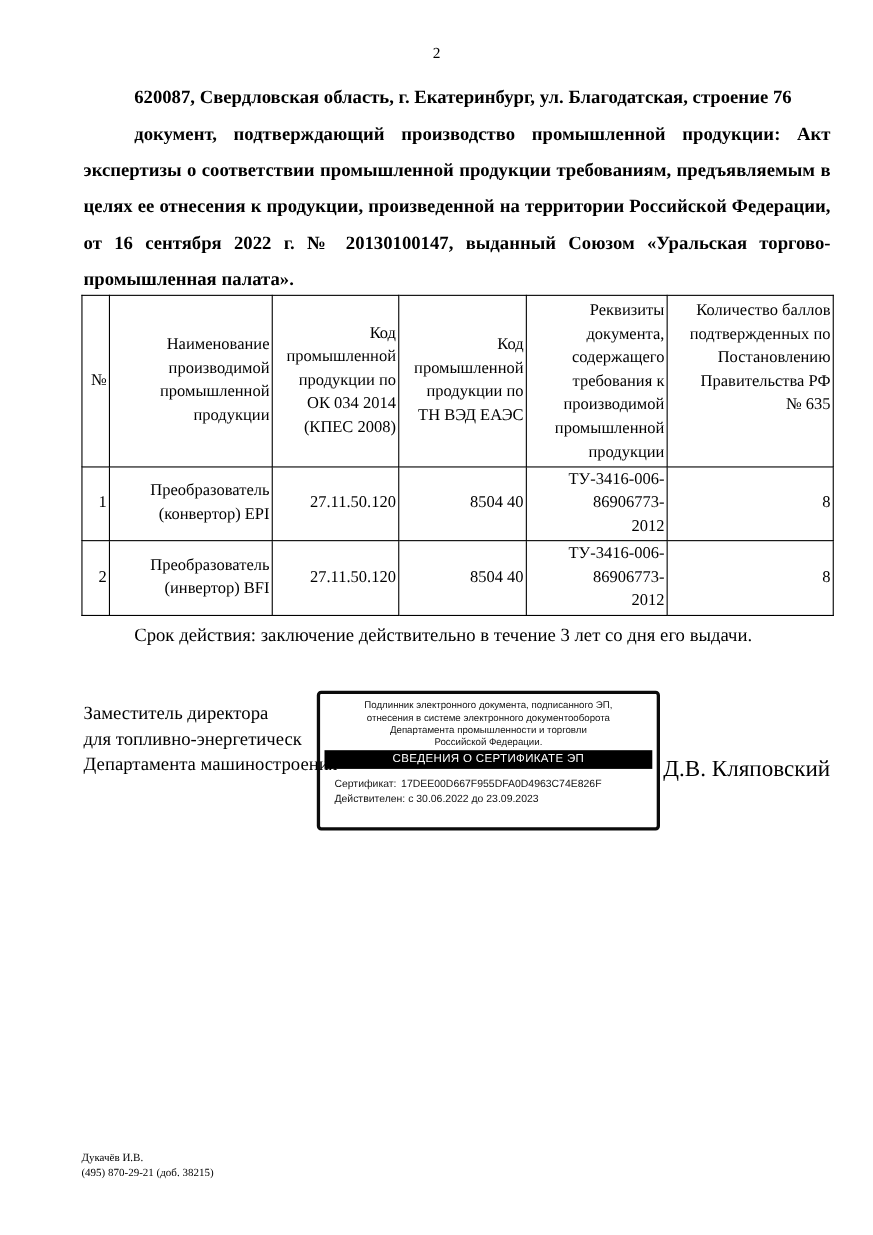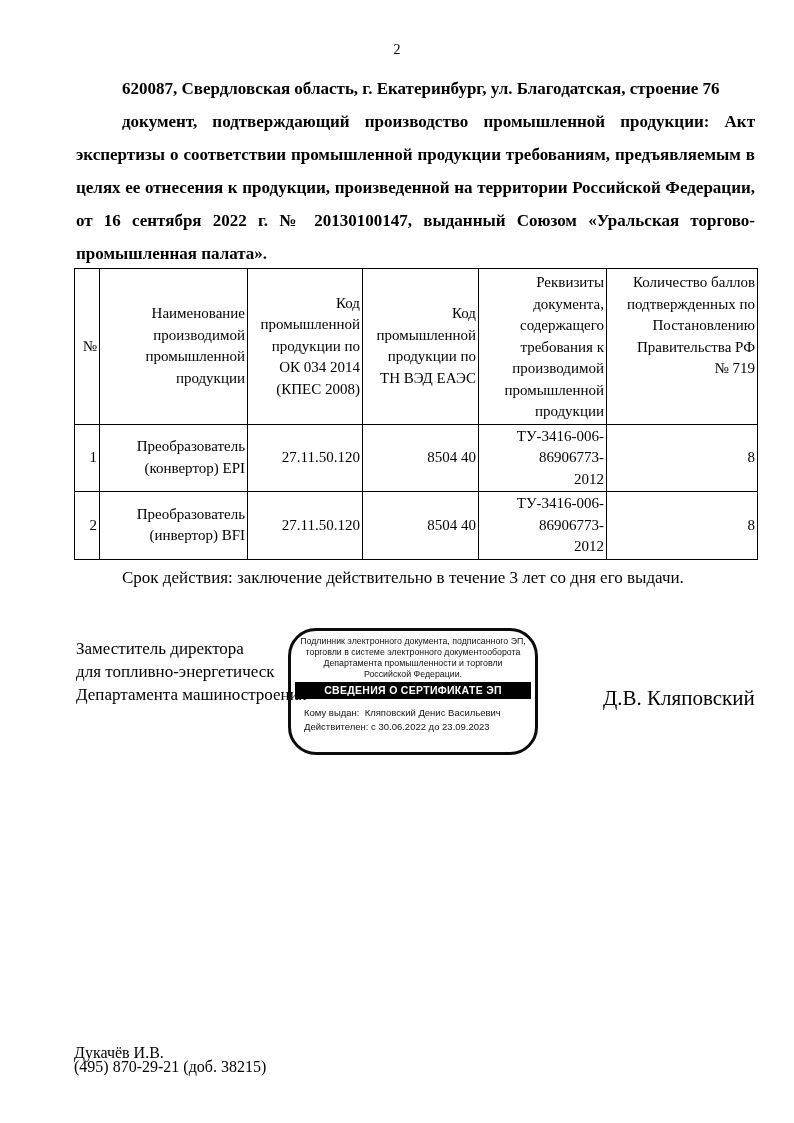--- a/index.html
+++ b/index.html
@@ -88,62 +88,62 @@
     position: absolute;
     left: 603px;
     top: 686px;
     font-size: 21px;
     z-index: 1;
   }
   .stamp {
     position: absolute;
     left: 288px;
     top: 628px;
-    width: 250px;
+    width: 312px;
     height: 127px;
     border: 3.5px solid #0b0b0b;
-    border-radius: 28px;
+    border-radius: 4px;
     background: transparent;
     font-family: "Liberation Sans", "DejaVu Sans", sans-serif;
     z-index: 5;
     box-sizing: border-box;
   }
   .stamp-header {
     margin: 5px 6px 0 6px;
     text-align: center;
     font-size: 8.8px;
     line-height: 11px;
     color: #111111;
   }
   .stamp-bar {
     margin: 2px 4px 0 4px;
     height: 17px;
     background: #000000;
     color: #ffffff;
     text-align: center;
     font-size: 10.5px;
-    font-weight: bold;
+    font-weight: normal;
     line-height: 17px;
     letter-spacing: 0.3px;
   }
   .stamp-fields {
     margin: 7px 0 0 13px;
     font-size: 9.5px;
     line-height: 13.5px;
     color: #111111;
   }
   .stamp-field-label {
     display: inline-block;
     min-width: 58px;
   }
   .footer {
     position: absolute;
     left: 74px;
     top: 1046px;
-    font-size: 16px;
+    font-size: 10px;
     line-height: 14px;
   }
 </style>
 </head>
 <body>
 
 <div class="page">
 
   <div class="page-number">2</div>
 
@@ -181,21 +181,21 @@
 документа,
 содержащего
 требования к
 производимой
 промышленной
 продукции</th>
         <th class="va-top">Количество баллов
 подтвержденных по
 Постановлению
 Правительства РФ
-№ 719</th>
+№ 635</th>
       </tr>
     </thead>
     <tbody>
       <tr class="data-row-1">
         <td>1</td>
         <td>Преобразователь
 (конвертор) EPI</td>
         <td>27.11.50.120</td>
         <td>8504 40</td>
         <td>ТУ-3416-006-
@@ -223,29 +223,29 @@
     <div>Заместитель директора</div>
     <div>для топливно-энергетическ</div>
     <div>Департамента машиностроения</div>
   </div>
 
   <div class="signature-name">Д.В. Кляповский</div>
 
   <div class="stamp">
     <div class="stamp-header">
       <div>Подлинник электронного документа, подписанного ЭП,</div>
-      <div>торговли в системе электронного документооборота</div>
+      <div>отнесения в системе электронного документооборота</div>
       <div>Департамента промышленности и торговли</div>
       <div>Российской Федерации.</div>
     </div>
     <div class="stamp-bar">СВЕДЕНИЯ О СЕРТИФИКАТЕ ЭП</div>
     <div class="stamp-fields">
       <div>
-        <span class="stamp-field-label">Кому выдан:</span>
-        <span>Кляповский Денис Васильевич</span>
+        <span class="stamp-field-label">Сертификат:</span>
+        <span>17DEE00D667F955DFA0D4963C74E826F</span>
       </div>
       <div>
         <span class="stamp-field-label">Действителен:</span>
         <span>с 30.06.2022 до 23.09.2023</span>
       </div>
     </div>
   </div>
 
   <div class="footer">
     <div>Дукачёв И.В.</div>

